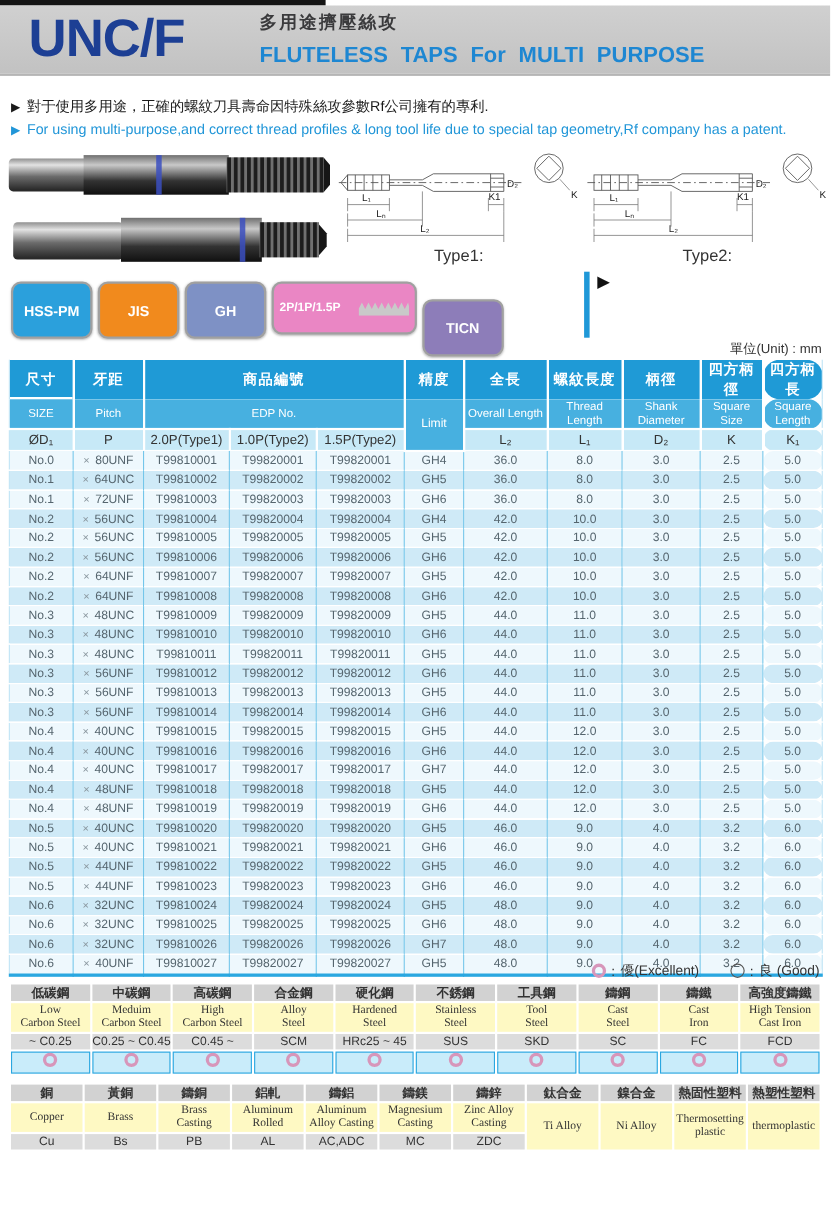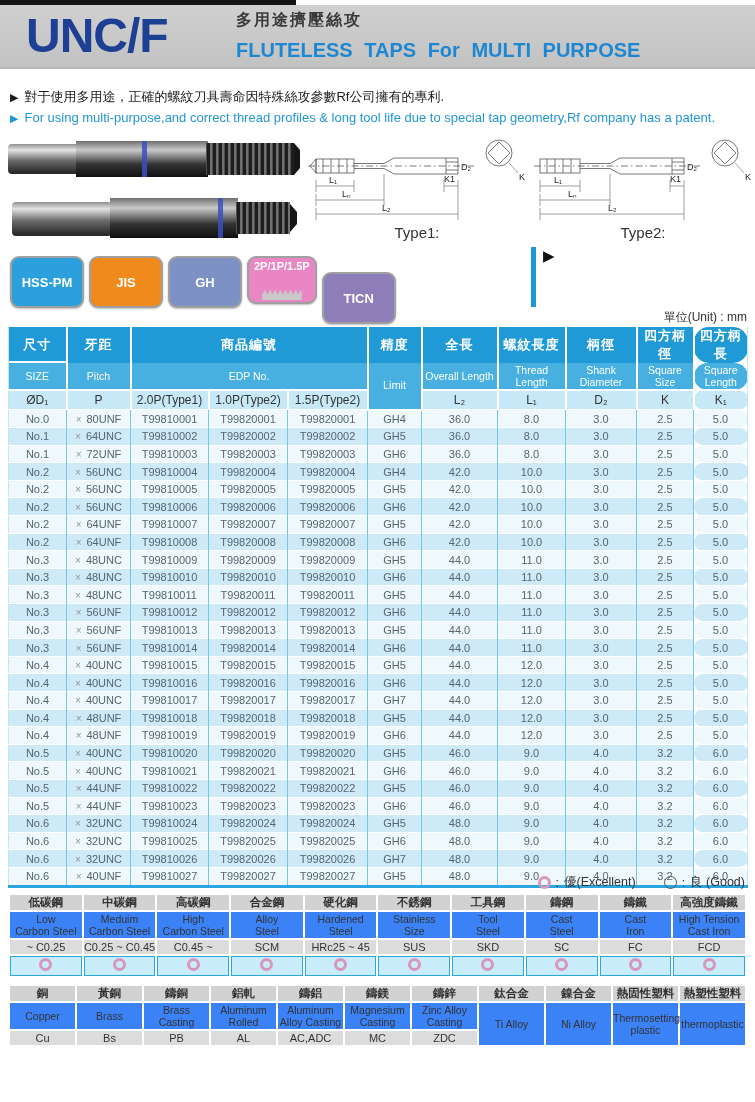--- a/index.html
+++ b/index.html
@@ -31,21 +31,21 @@
   .type-label1{left:306px;} .type-label2{left:532px;}
   .draw line,.draw polyline,.draw rect,.draw circle,.draw polygon{stroke:#555;stroke-width:0.8;fill:none;}
   .draw text{fill:#222;font-size:9px;stroke:none;font-family:"Liberation Sans",sans-serif;}
   .draw .dim{stroke:#777;stroke-width:0.7;}
 
   
   .badges{position:absolute;left:10px;top:256px;display:flex;gap:5px;}
   .badge{height:40px;min-width:52px;border-radius:9px;border:2px solid #a0a0a0;
          color:#fff;font-weight:bold;font-size:13px;display:flex;align-items:center;
          justify-content:center;padding:4px 9px;box-shadow:0 1px 2px rgba(0,0,0,.25);}
-  .badge-thread{flex-direction:column;font-size:11px;padding:2px 5px;gap:16px;}
+  .badge-thread{flex-direction:row;font-size:11px;padding:2px 5px;gap:16px;}
   .pointer-line{position:absolute;left:531px;top:247px;width:5px;height:60px;background:#1f98d8;}
   .pointer-tri{position:absolute;left:543px;top:247px;font-size:15px;color:#111;}
 
   .unit-note{position:absolute;right:8px;top:309px;font-size:12px;color:#333;}
 
   
   .spec-table{position:absolute;left:8px;top:327px;width:739px;table-layout:fixed;
               border-collapse:collapse;border-left:1px solid #bfe4f5;border-right:1px solid #bfe4f5;
               border-bottom:3px solid #2aa7e0;}
   .spec-table th{padding:0;font-weight:normal;}
@@ -70,21 +70,21 @@
   .ring{display:inline-block;width:7px;height:7px;border:3px solid #d796ba;border-radius:50%;
         background:transparent;}
   .circ{display:inline-block;width:11px;height:11px;border:1.5px solid #555;border-radius:50%;}
 
   
   .mat{position:absolute;left:8px;width:739px;table-layout:fixed;
        border-collapse:separate;border-spacing:2px;}
   #mat1{top:893px;} #mat2{top:984px;}
   .mat td{text-align:center;padding:0;color:#333;}
   td.mz{background:#d2d2d2;font-size:11.5px;font-weight:bold;height:14px;}
-  td.me{background:#3b82f6;font-size:10.5px;height:26px;line-height:1.15;white-space:pre-line;}
+  td.me{background:#fef9c3;font-size:10.5px;height:26px;line-height:1.15;white-space:pre-line;font-family:Liberation Serif, serif;}
   td.ms{background:#dcdcdc;font-size:11px;height:14px;}
   td.mr{background:#c9ecfa;height:17px;border:1px solid #2aa7e0;}
 
   .foot-line{position:absolute;left:8px;width:739px;top:1067px;border-top:1px solid #8a8a8a;}
   .page-num{position:absolute;left:8px;top:1070px;font-size:27px;color:#1a1a1a;}
 </style>
 </head>
 <body>
 
 <div id="page">
@@ -672,21 +672,21 @@
 Carbon Steel</td>
           <td class="me">Meduim
 Carbon Steel</td>
           <td class="me">High
 Carbon Steel</td>
           <td class="me">Alloy
 Steel</td>
           <td class="me">Hardened
 Steel</td>
           <td class="me">Stainless
-Size</td>
+Steel</td>
           <td class="me">Tool
 Steel</td>
           <td class="me">Cast
 Steel</td>
           <td class="me">Cast
 Iron</td>
           <td class="me">High Tension
 Cast Iron</td>
         </tr>
     <tr class="row-spec">

